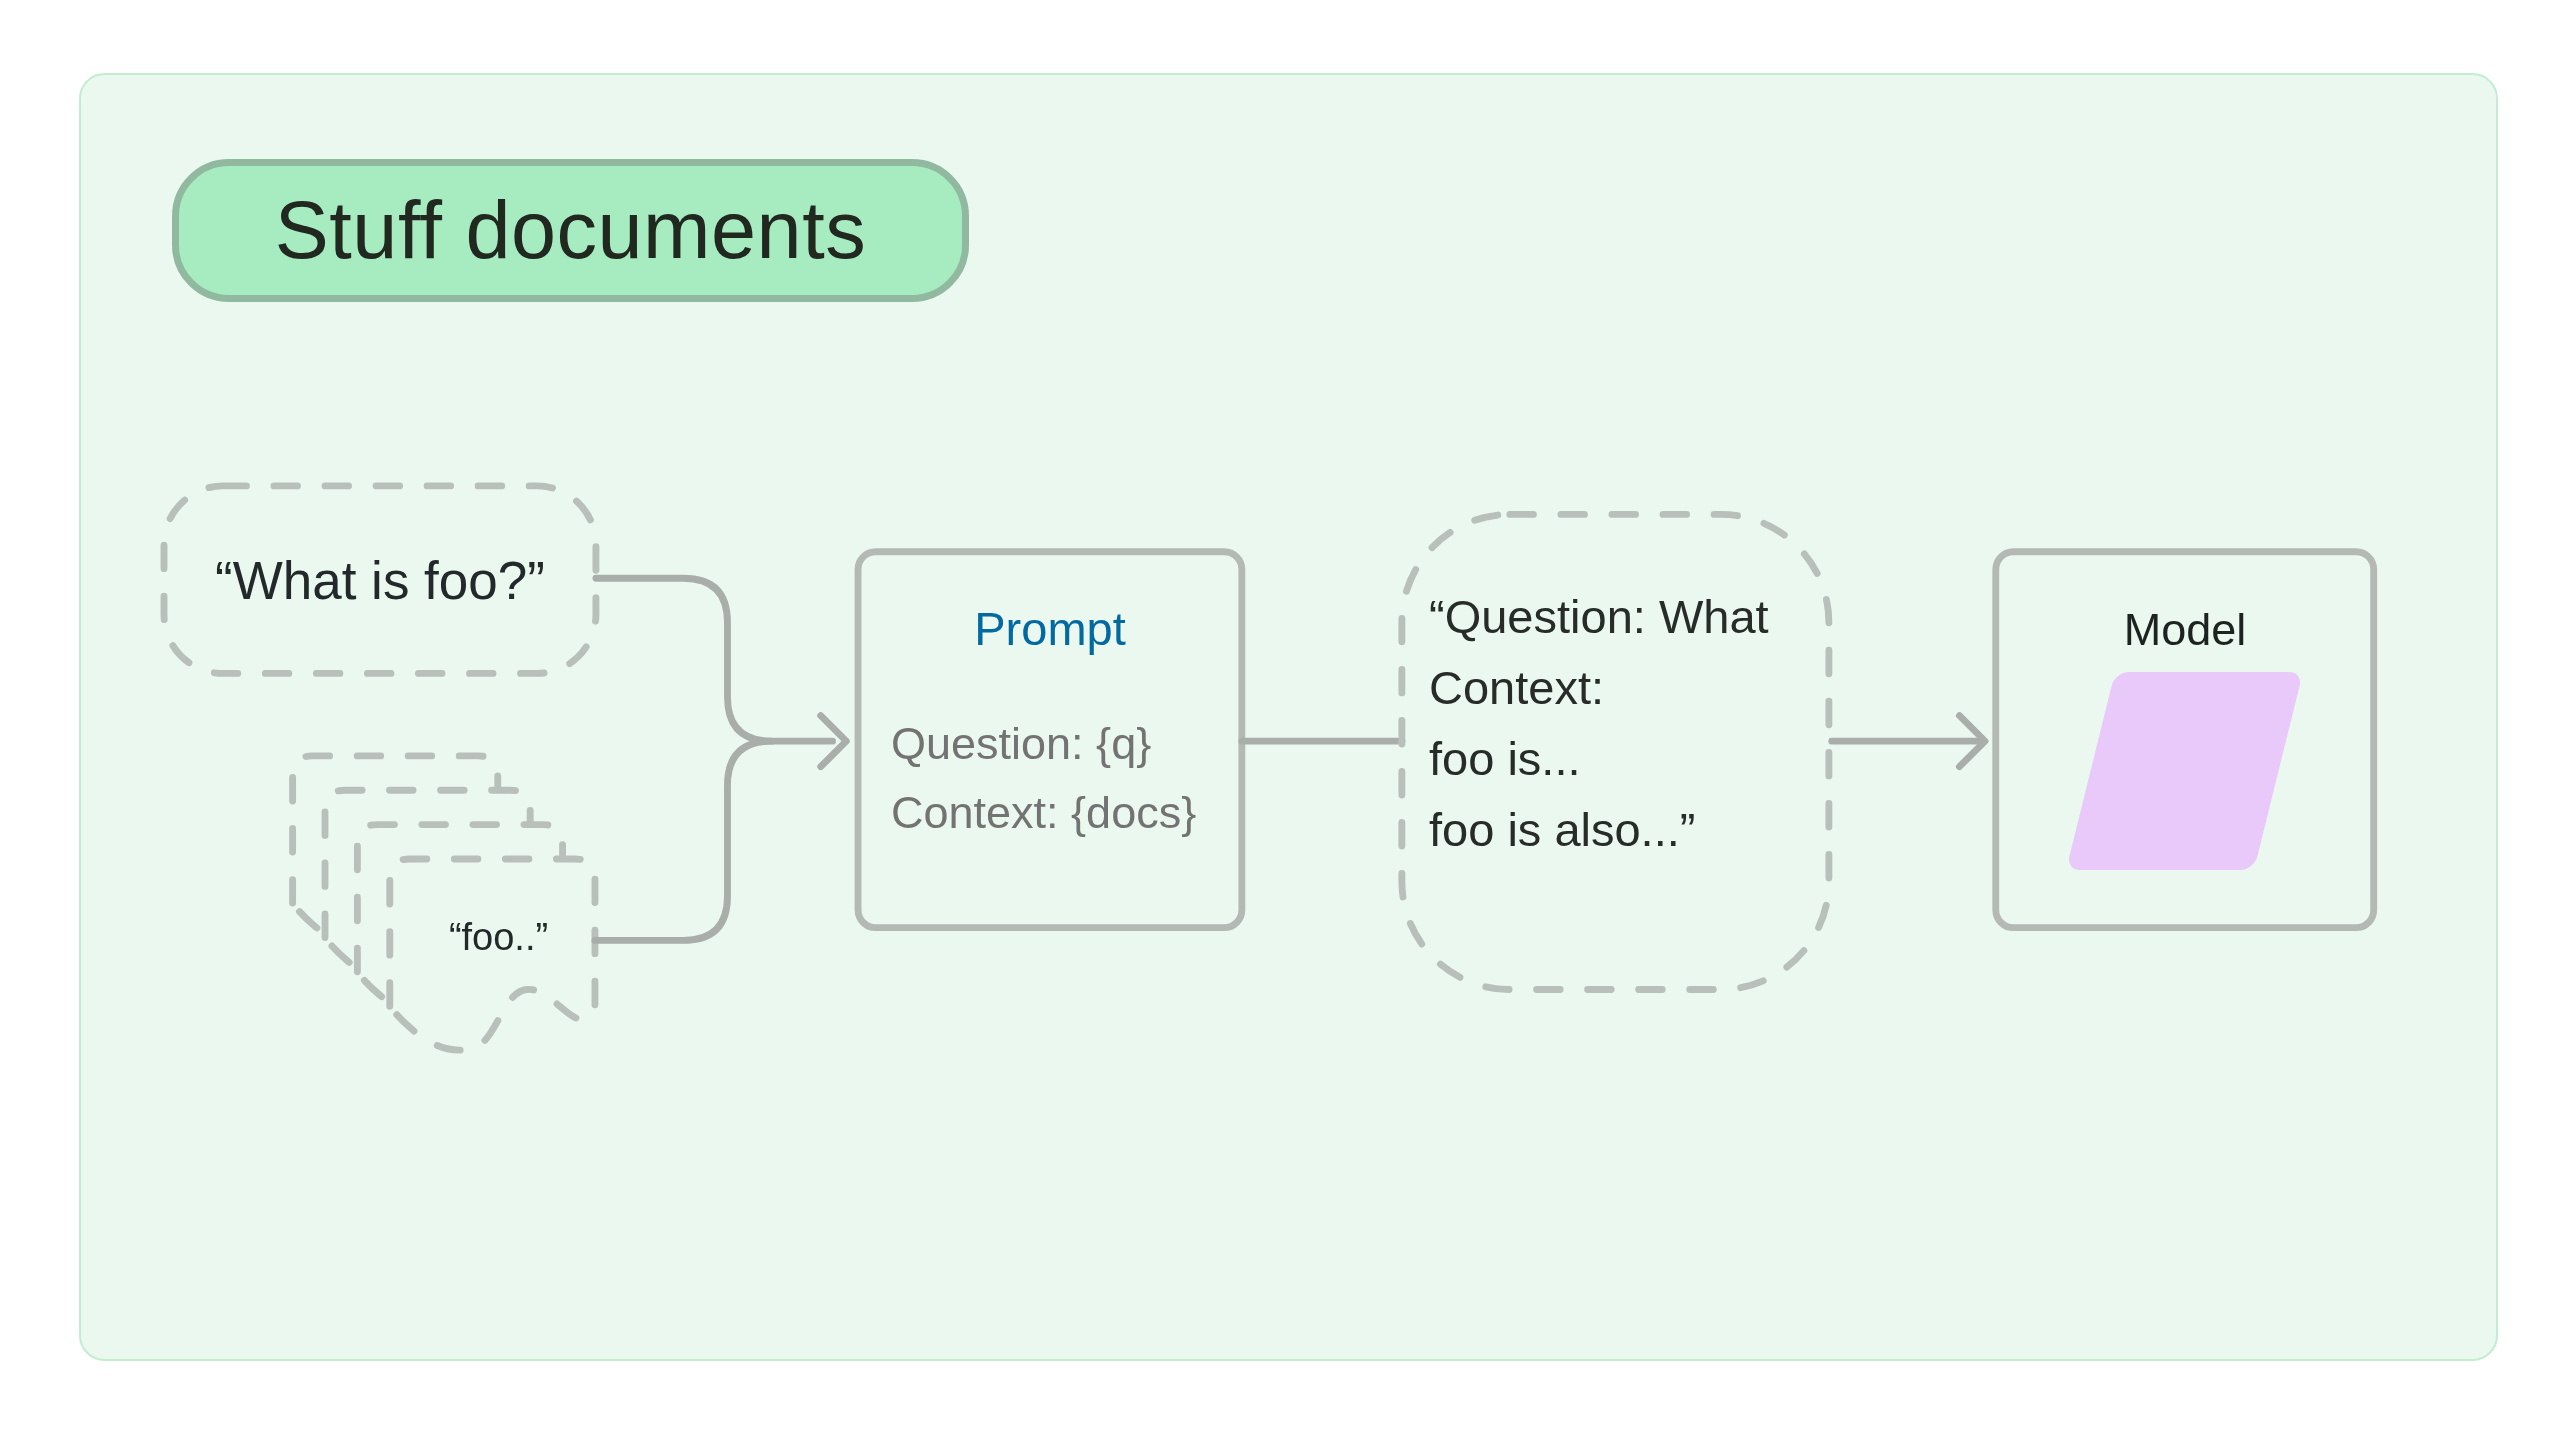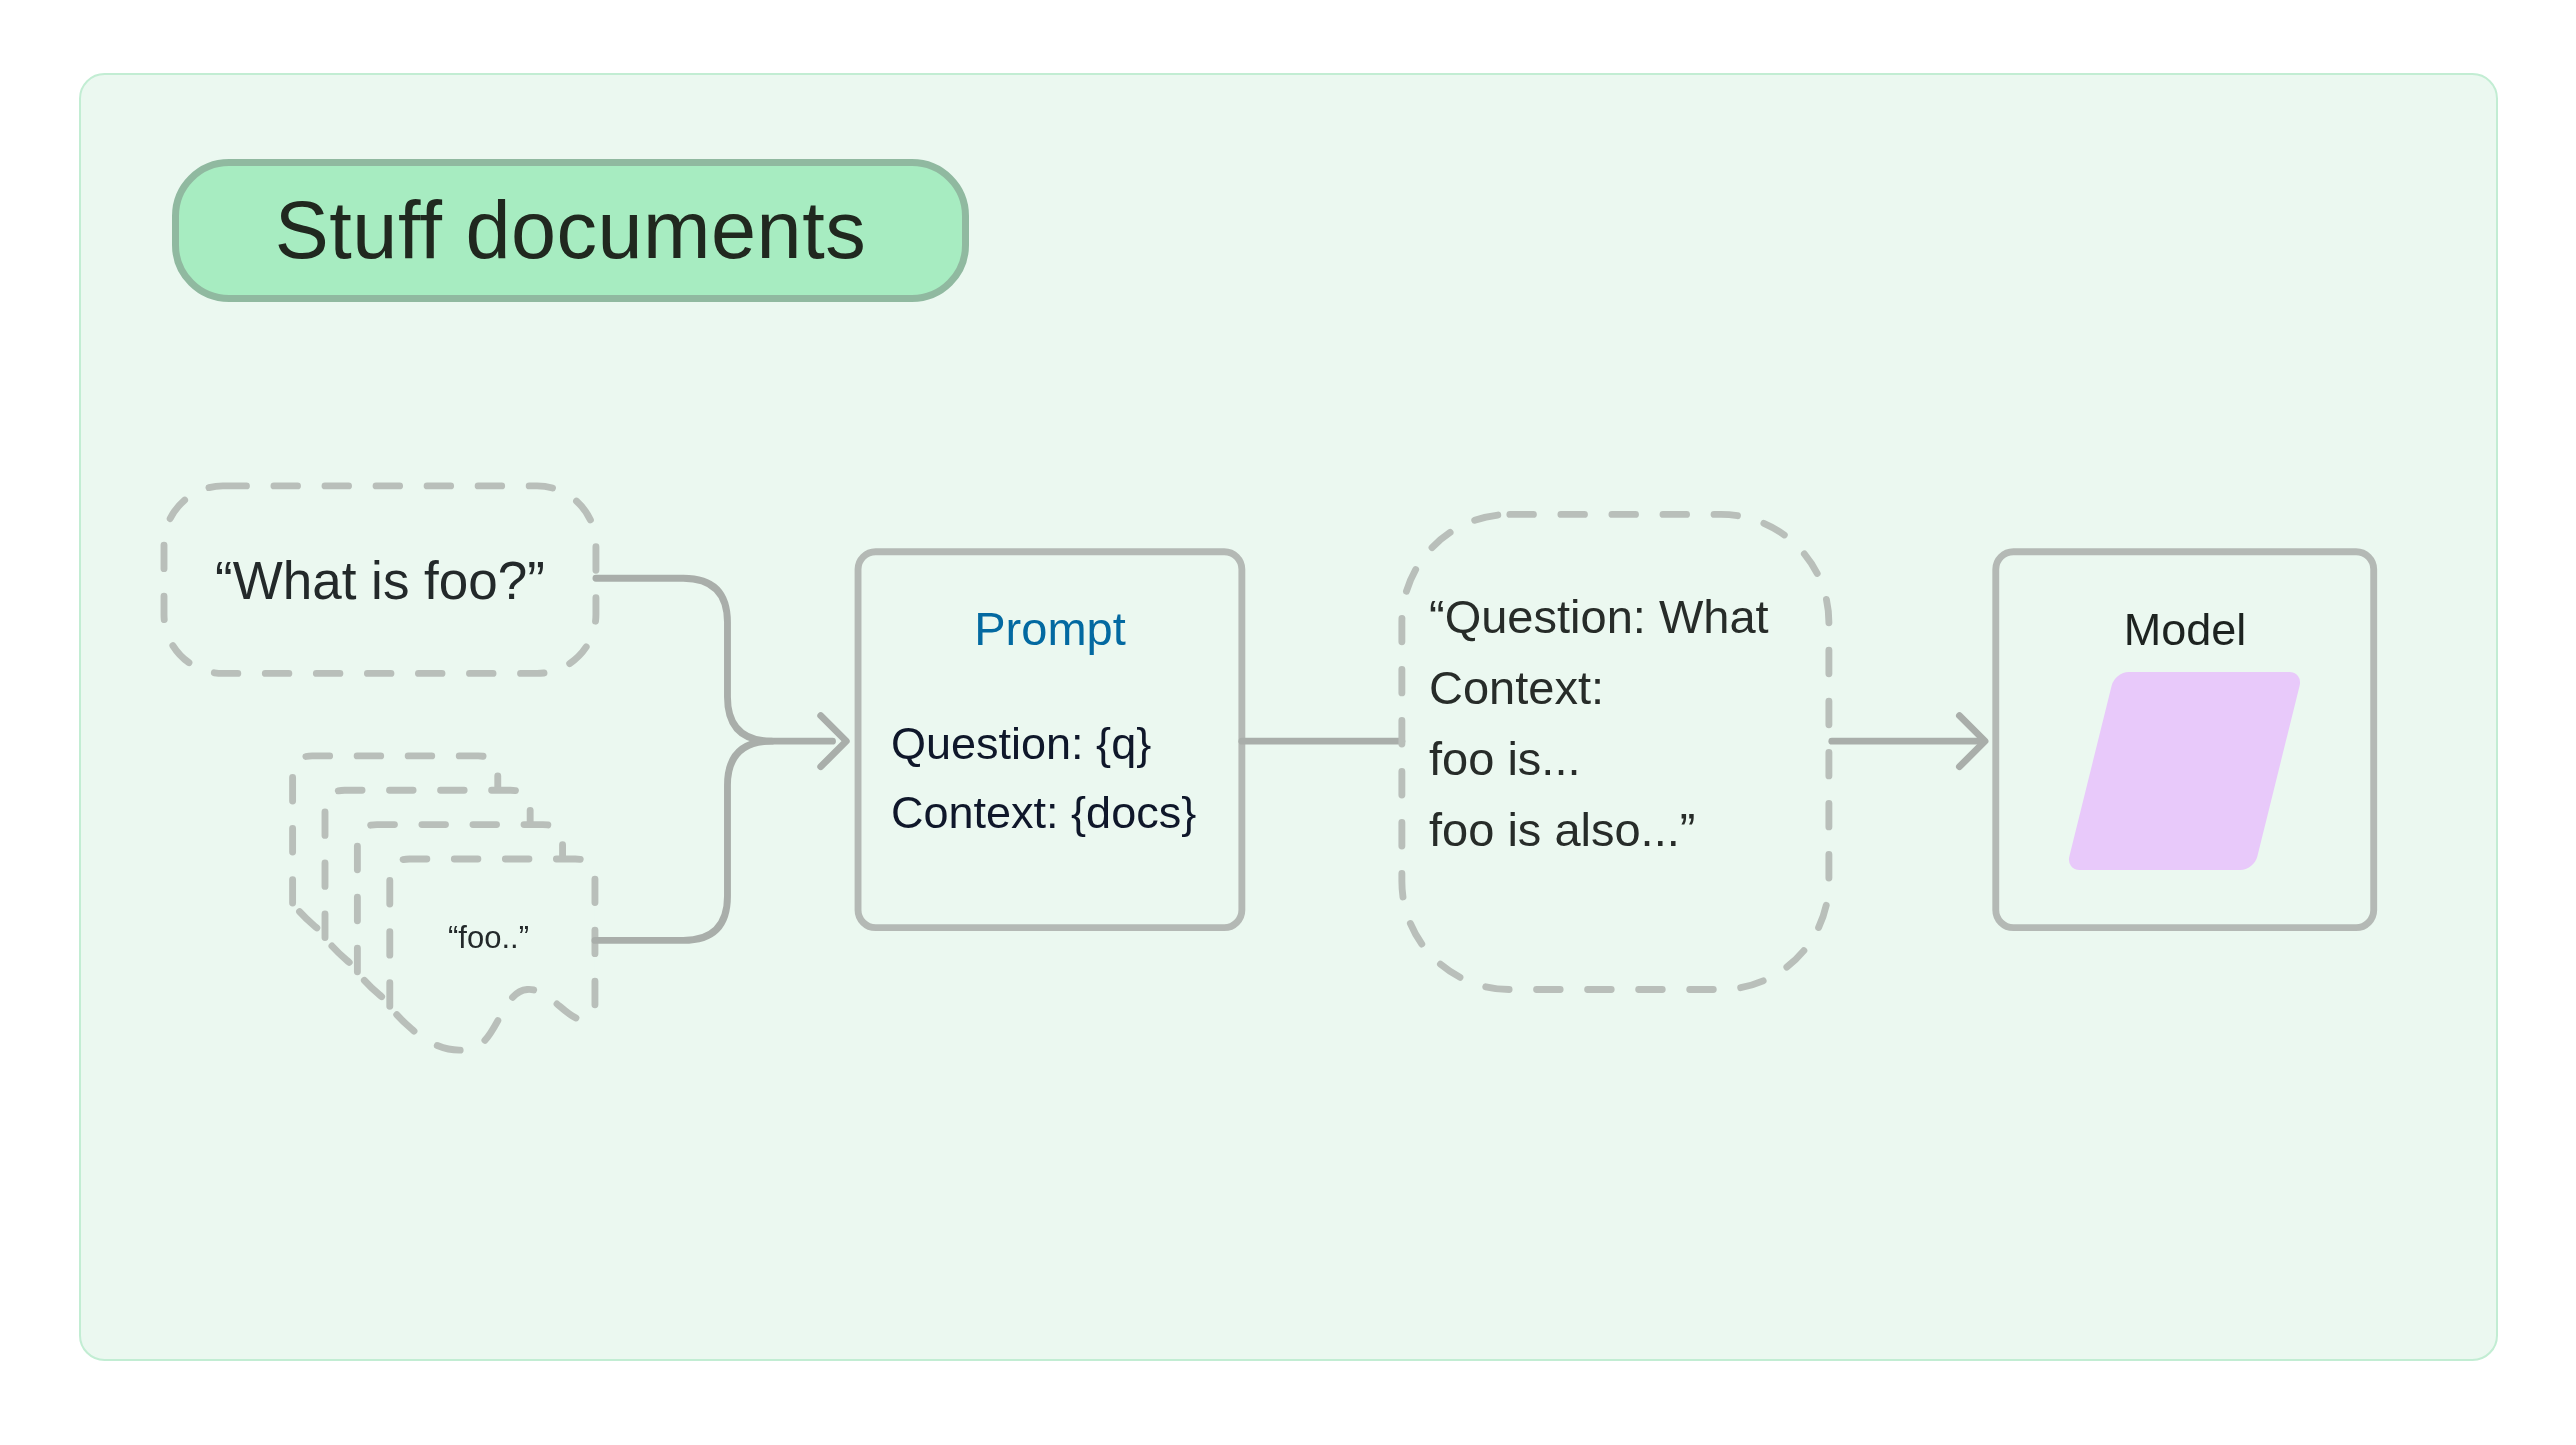--- a/index.html
+++ b/index.html
@@ -37,33 +37,33 @@
     position: absolute; left: 0; top: 0;
     width: 2576px; height: 1445px;
   }
   .txt { position: absolute; color: #23292a; }
   .what-text {
     left: 164px; top: 486px; width: 432px; height: 188px;
     display: flex; align-items: center; justify-content: center;
     font-size: 53px;
   }
   .foo-text {
-    left: 386px; top: 859px; width: 205px; height: 157px;
+    left: 396px; top: 859px; width: 205px; height: 157px;
     display: flex; align-items: center; justify-content: center;
-    font-size: 31px;
+    font-size: 38px;
   }
   .prompt-title {
     left: 858px; top: 599px; width: 384px; height: 59px;
     text-align: center; line-height: 59px;
     font-size: 47px; color: #0369a1;
   }
   .prompt-body {
     left: 891px; top: 709px; width: 353px;
     font-size: 45px; line-height: 69px;
-    color: #0f172a;
+    color: #737373;
   }
   .stuffed-text {
     left: 1429px; top: 581px; width: 403px;
     font-size: 47px; line-height: 71px;
     color: #272c29;
   }
   .model-title {
     left: 1996px; top: 601px; width: 378px; height: 57px;
     text-align: center; line-height: 57px;
     font-size: 45px; color: #1d2320;

